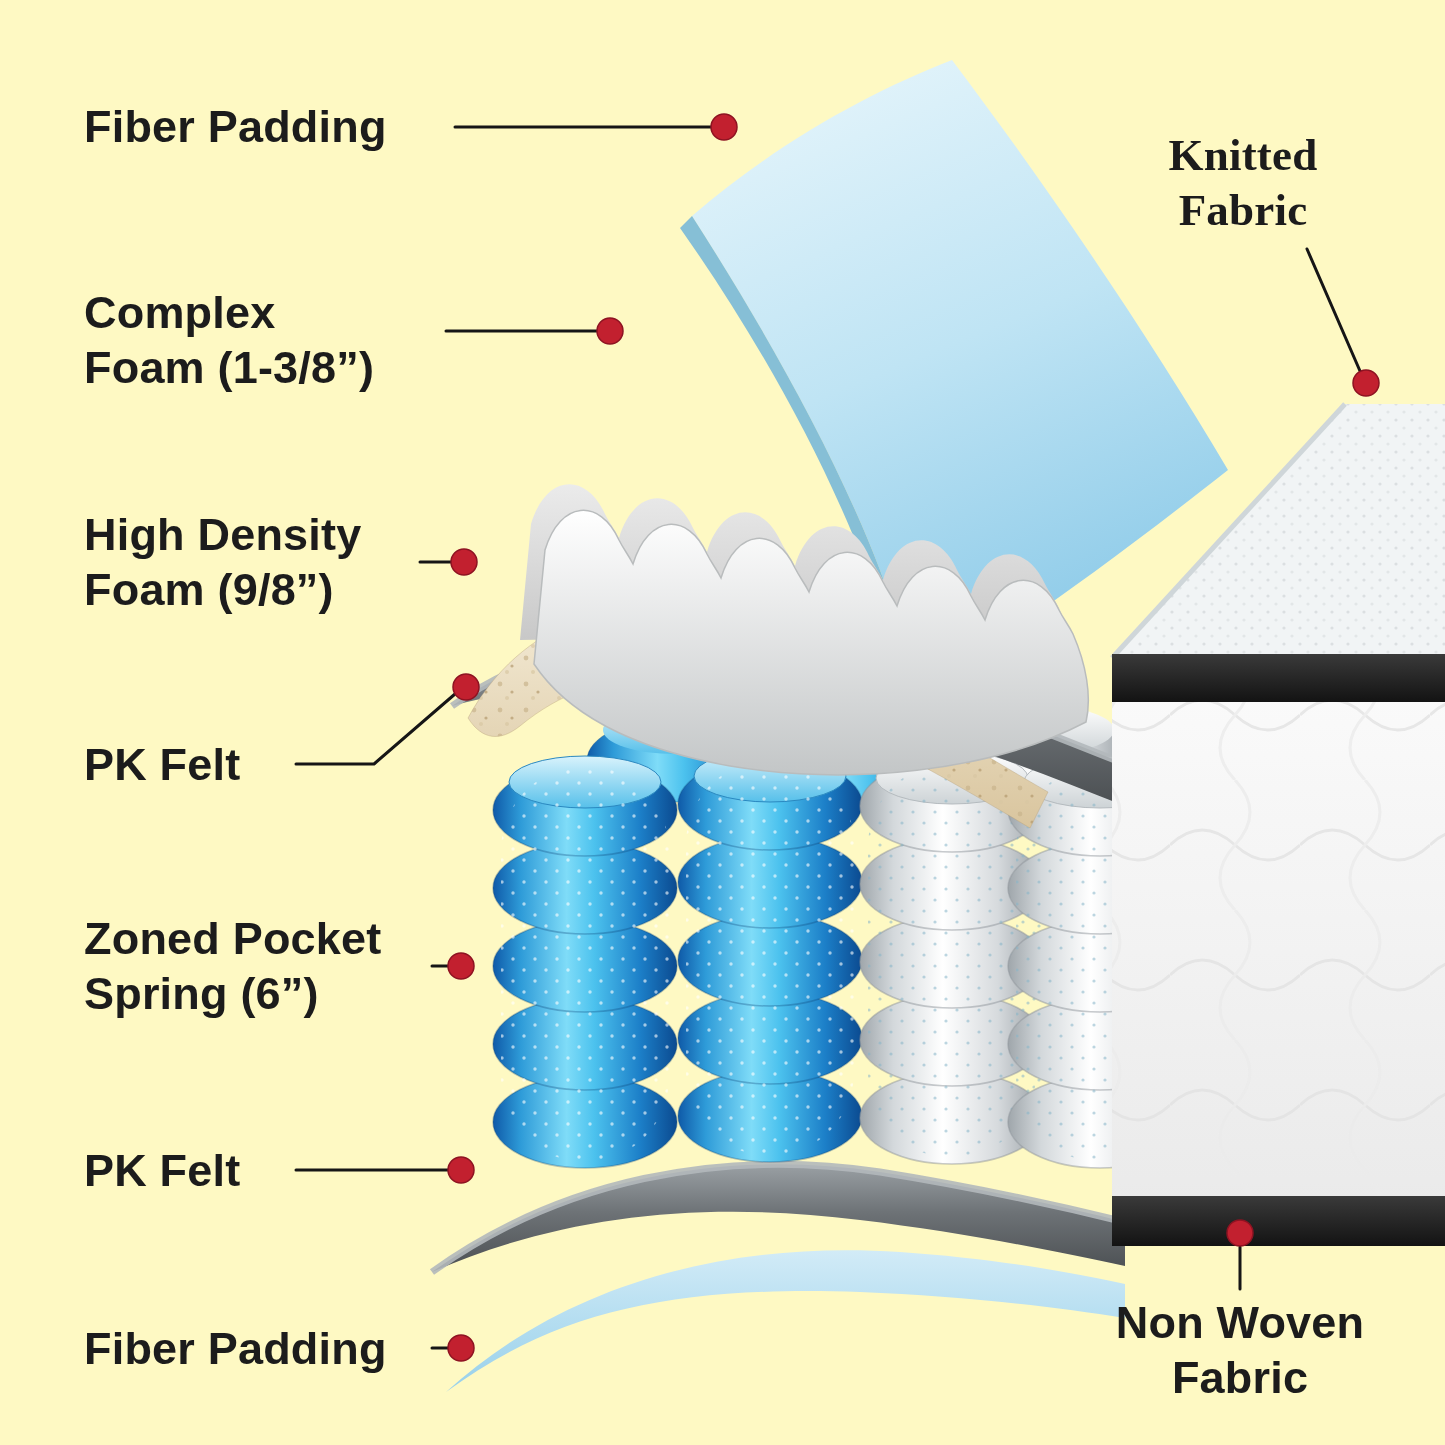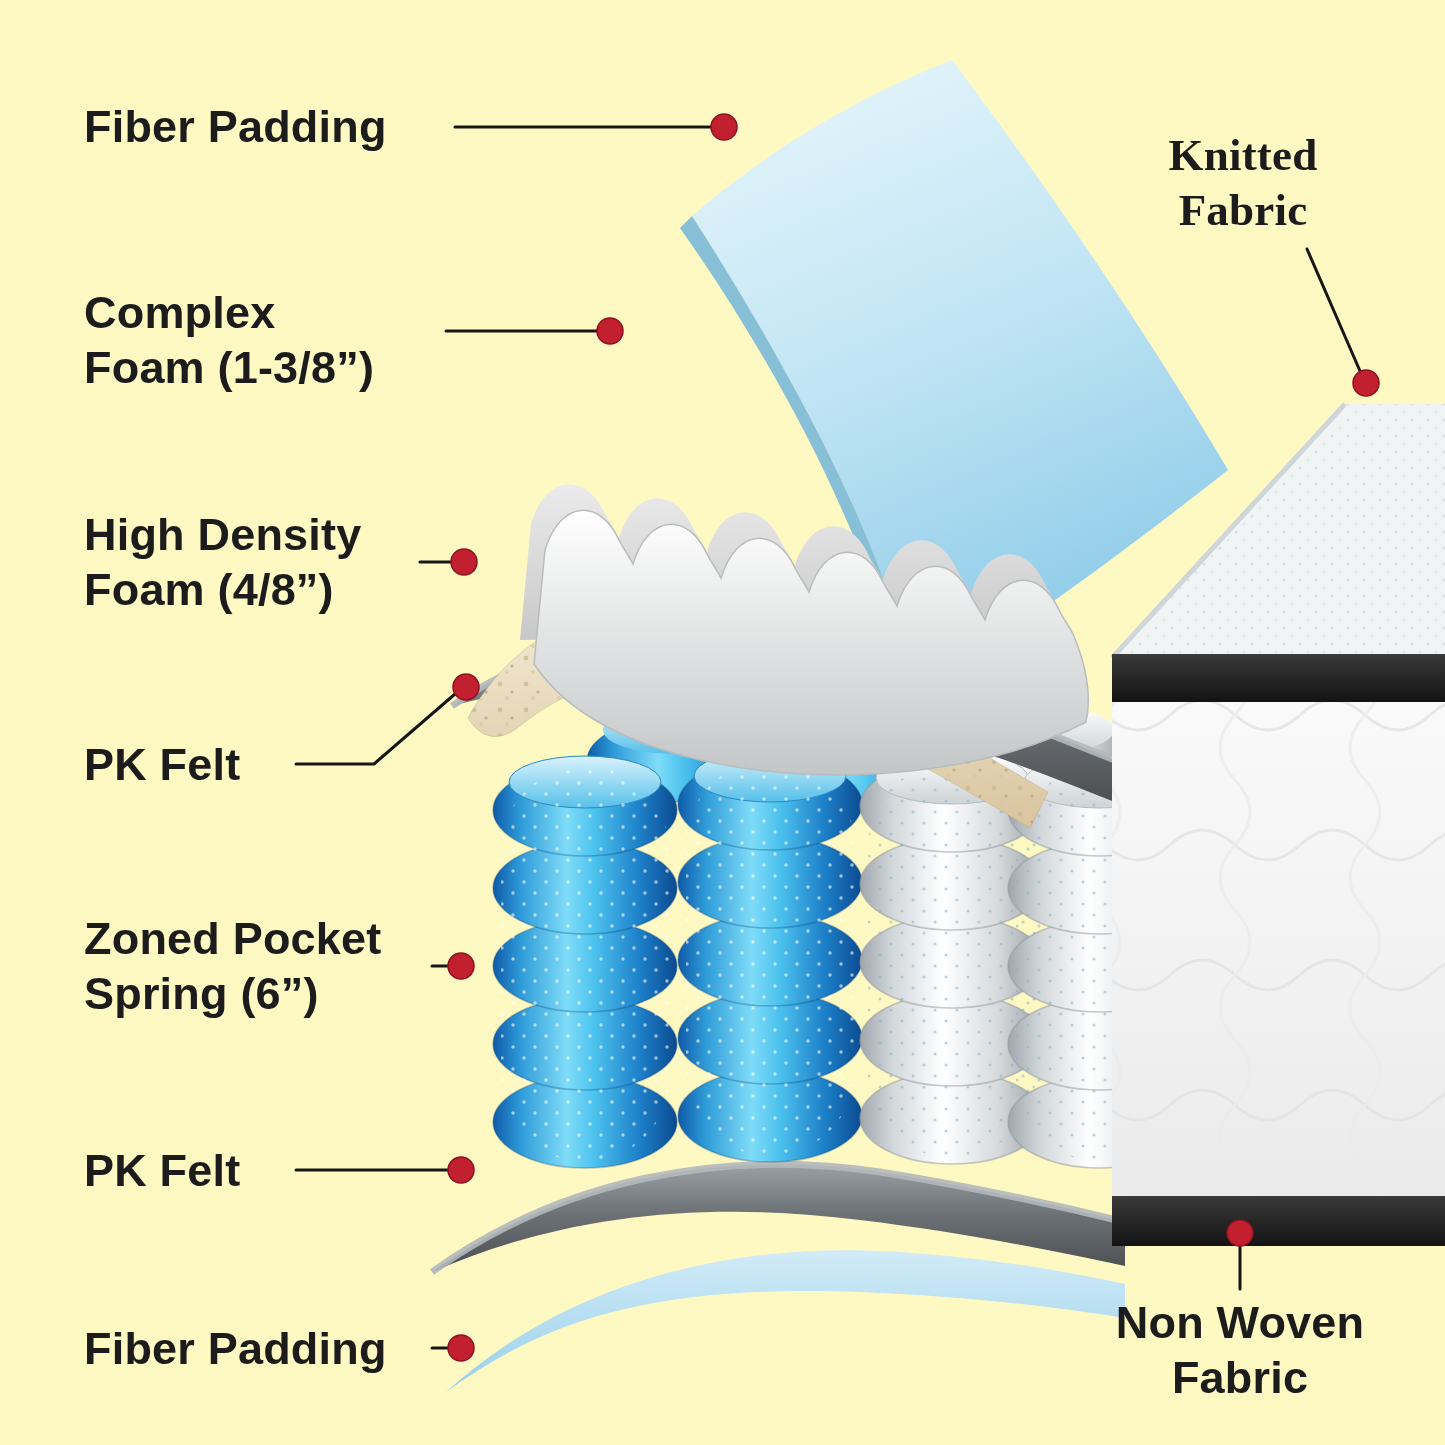--- a/index.html
+++ b/index.html
@@ -218,21 +218,21 @@
       <circle class="marker" cx="461" cy="1348" r="13" fill="#c2202f"></circle>
       <circle class="marker" cx="1366" cy="383" r="13" fill="#c2202f"></circle>
       <circle class="marker" cx="1240" cy="1233" r="13" fill="#c2202f"></circle>
     </g>
   </svg>
 
   <div class="label" style="left:84px;top:99px;">Fiber Padding</div>
   <div class="label" style="left:84px;top:276px;margin-top:9px;">Complex
 Foam (1-3/8”)</div>
   <div class="label" style="left:84px;top:507px;">High Density
-Foam (4/8”)</div>
+Foam (9/8”)</div>
   <div class="label" style="left:84px;top:737px;">PK Felt</div>
   <div class="label" style="left:84px;top:911px;">Zoned Pocket
 Spring (6”)</div>
   <div class="label" style="left:84px;top:1143px;">PK Felt</div>
   <div class="label" style="left:84px;top:1321px;">Fiber Padding</div>
   <div class="label center" style="left:1123px;top:128px;width:240px;font-family:Liberation Serif, serif;">Knitted
 Fabric</div>
   <div class="label center" style="left:1070px;top:1295px;width:340px;">Non Woven
 Fabric</div>
 

